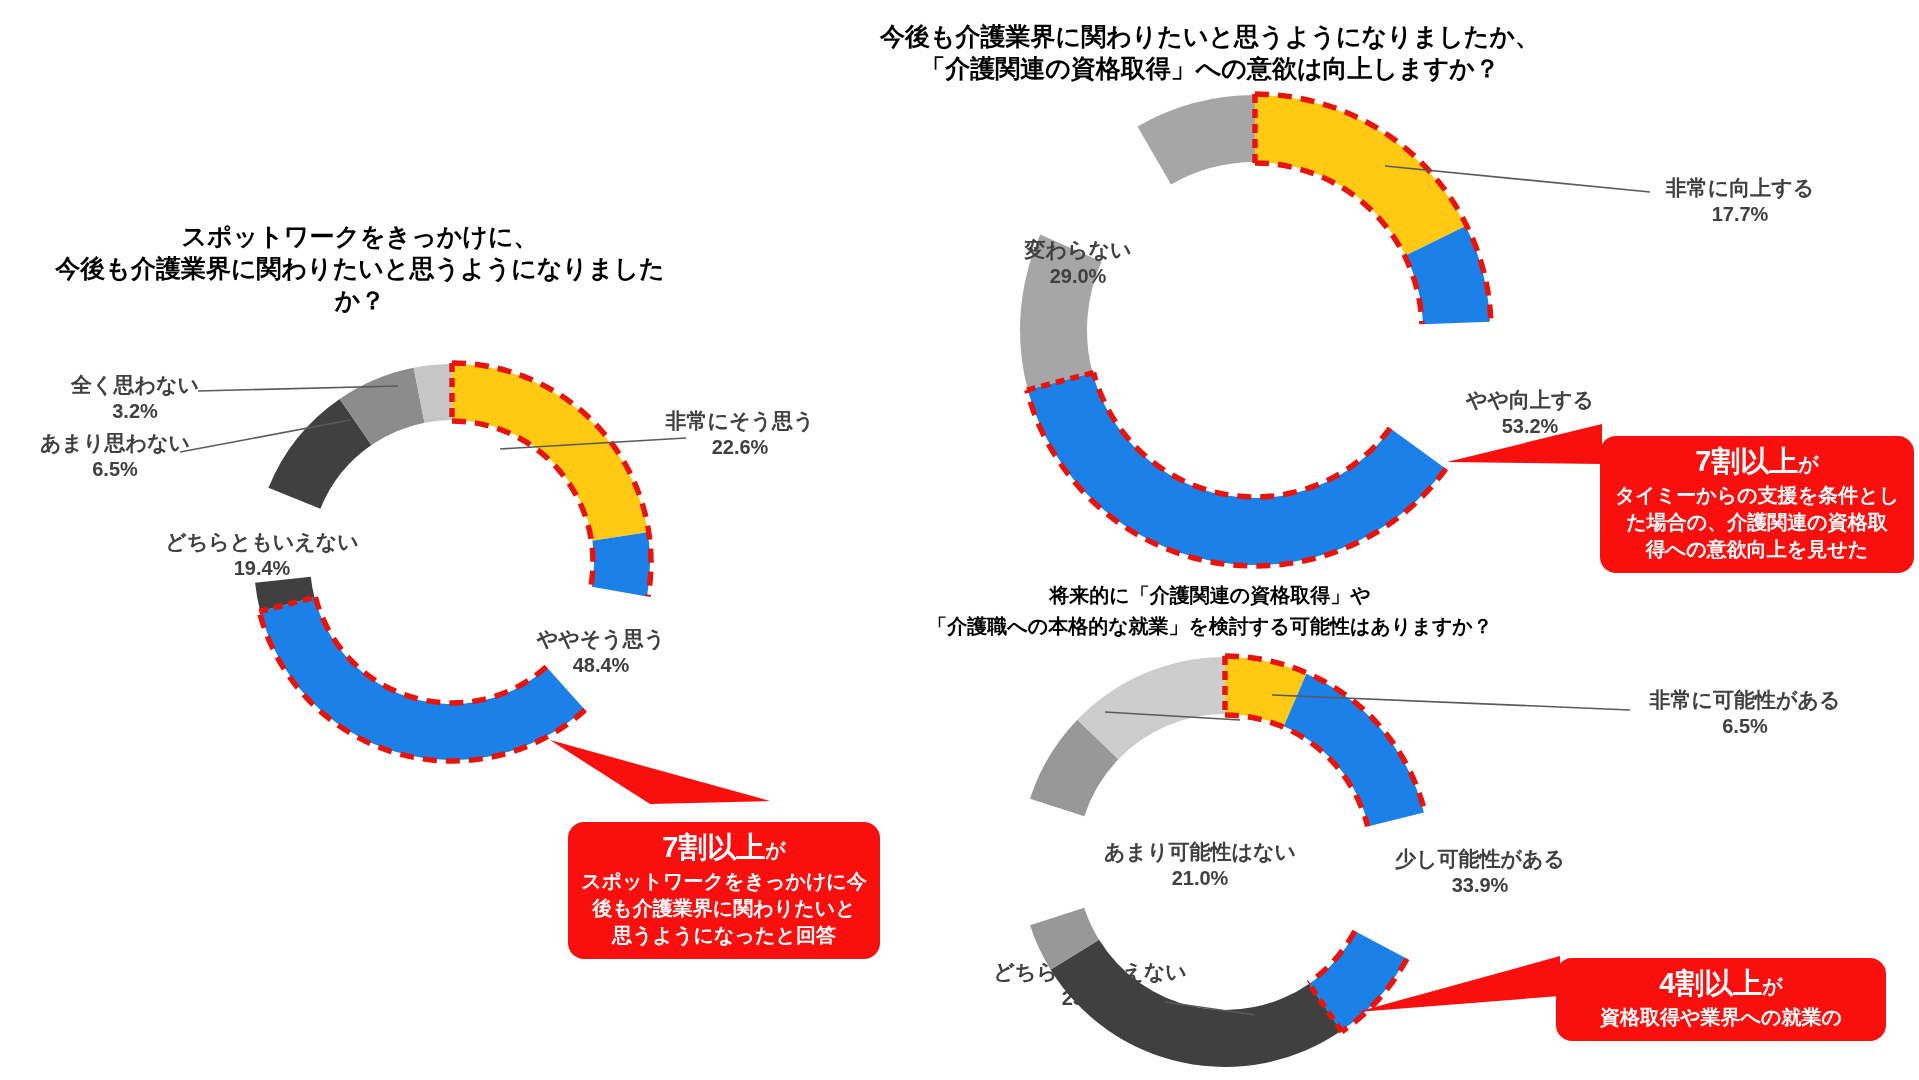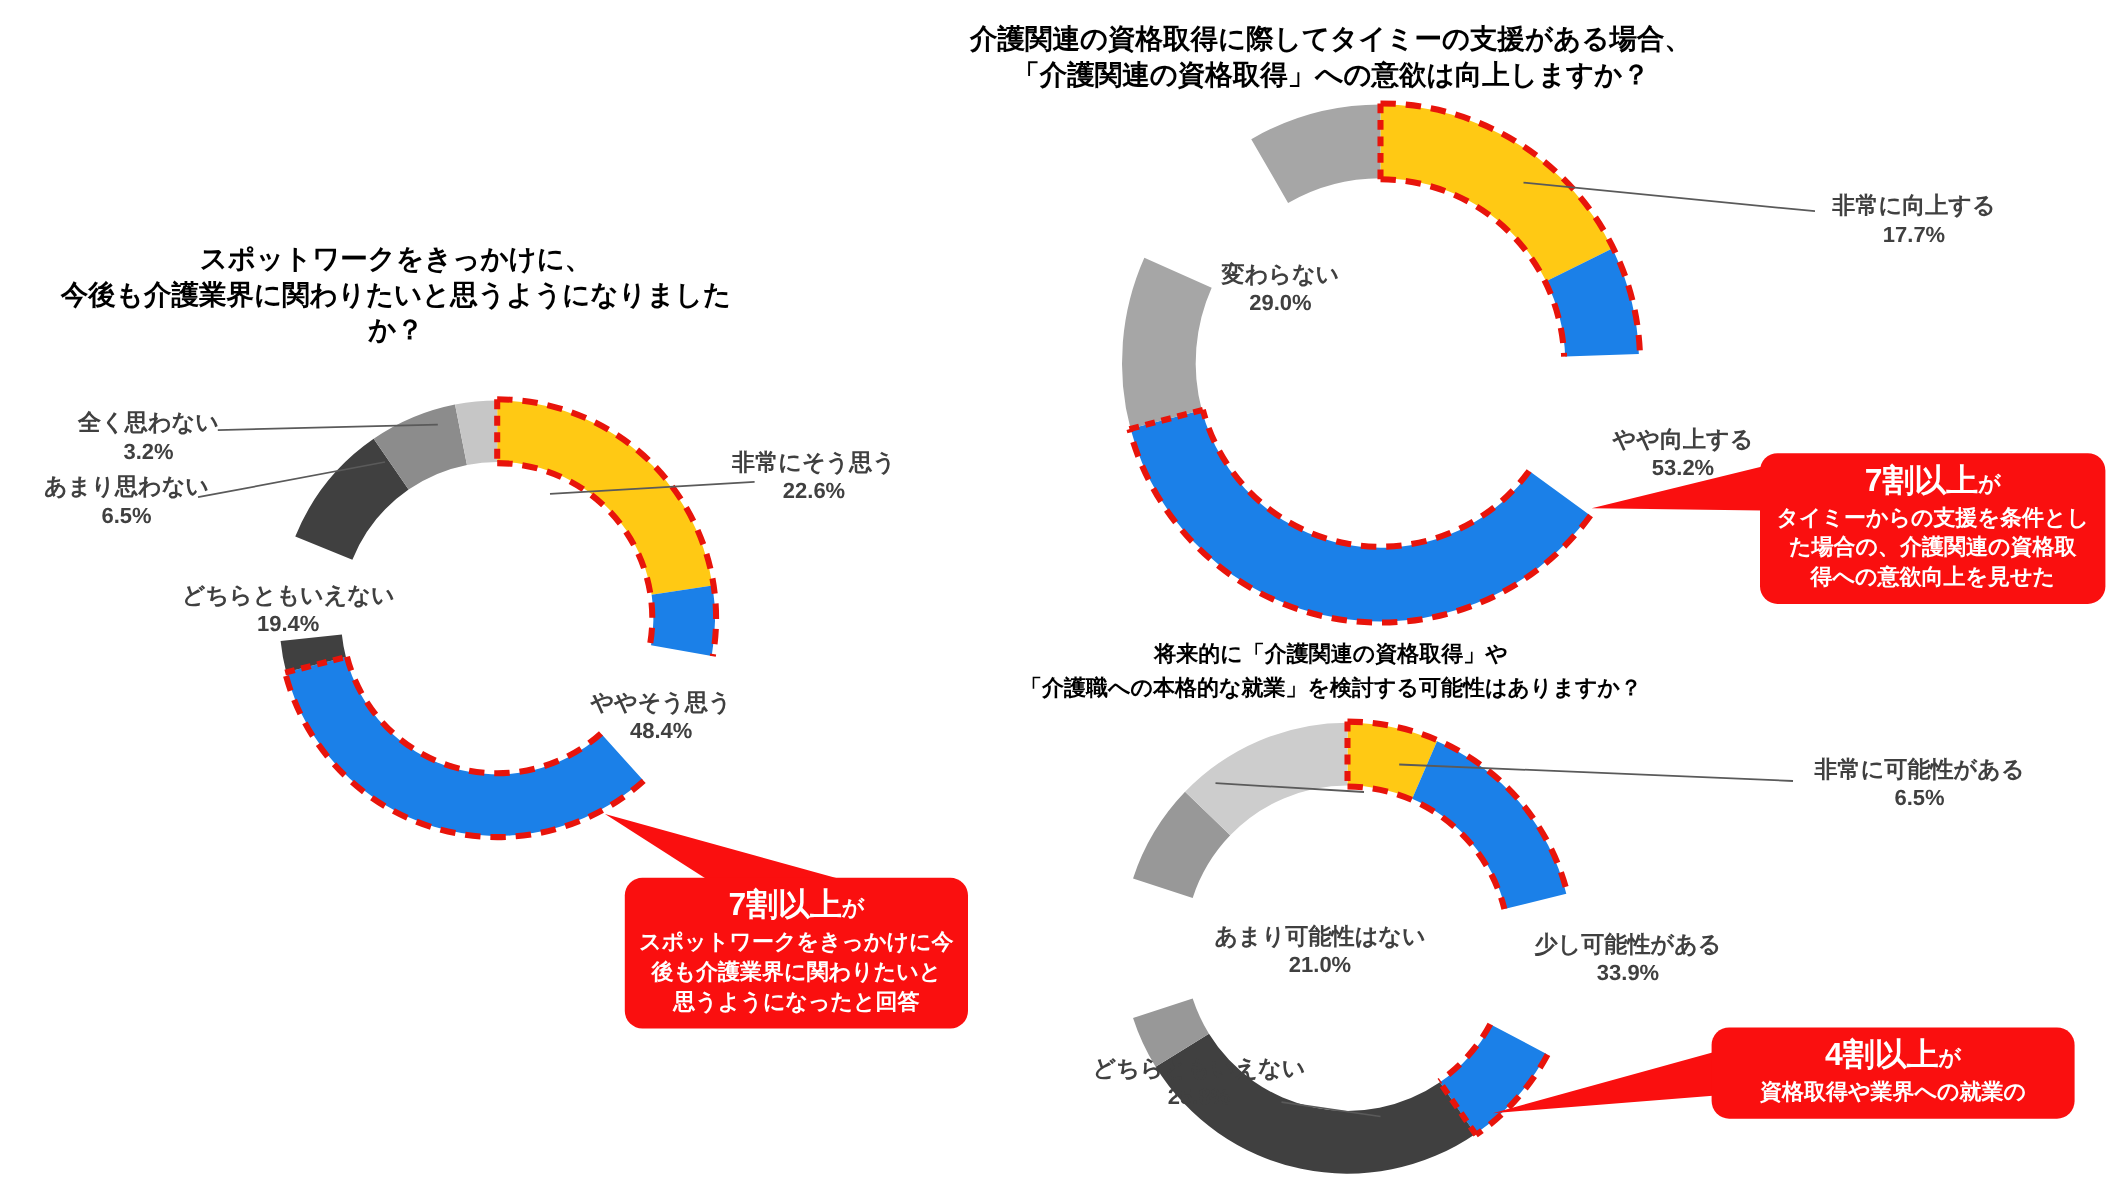--- a/index.html
+++ b/index.html
@@ -6,21 +6,21 @@
   #canvas{
     position:relative;width:1919px;height:1080px;background:#ffffff;overflow:hidden;
     font-family:"Liberation Sans","DejaVu Sans",sans-serif;color:#000;
   }
   #chart-canvas{position:absolute;left:0;top:0;}
   .chart-title{position:absolute;text-align:center;font-weight:bold;font-size:25px;line-height:32px;color:#000;}
   .slabel{position:absolute;text-align:center;font-weight:bold;color:#404040;}
   .sl-name{font-size:21px;line-height:27px;white-space:nowrap;}
   .sl-pct{font-size:20px;line-height:26px;}
   .callout{position:absolute;background:#FA0F0F;border-radius:16px;color:#fff;
-           text-align:center;font-weight:bold;padding:7px 6px 10px;}
+           text-align:center;font-weight:bold;padding:7px 6px 10px;margin-top:24px;}
   .co-head{font-size:29px;line-height:36px;}
   .co-suffix{font-size:20px;}
   .co-line{font-size:20px;line-height:27px;white-space:nowrap;}
   .footer-note{position:absolute;left:12px;top:1000px;font-weight:bold;font-size:22px;line-height:32px;}
 </style>
 </head>
 <body>
 
 <div id="canvas">
 
@@ -103,33 +103,33 @@
   <div class="callout" style="left:568px;top:798px;width:300px;">
     <div class="co-head">
       <span>7割以上</span><span class="co-suffix">が</span>
     </div>
     <div class="co-line">スポットワークをきっかけに今</div>
     <div class="co-line">後も介護業界に関わりたいと</div>
     <div class="co-line">思うようになったと回答</div>
   </div>
 
   <div class="chart-title" style="left:845px;top:20px;width:730px;">
-    <div>介護関連の資格取得に際してタイミーの支援がある場合、</div>
+    <div>今後も介護業界に関わりたいと思うようになりましたか、</div>
     <div>「介護関連の資格取得」への意欲は向上しますか？</div>
   </div>
 
   <div class="slabel" style="left:1640px;top:174px;width:200px;">
     <div class="sl-name">非常に向上する</div>
     <div class="sl-pct">17.7%</div>
   </div>
   <div class="slabel" style="left:1420px;top:386px;width:220px;">
     <div class="sl-name">やや向上する</div>
     <div class="sl-pct">53.2%</div>
   </div>
-  <div class="slabel" style="left:1059px;top:236px;width:210px;">
+  <div class="slabel" style="left:973px;top:236px;width:210px;">
     <div class="sl-name">変わらない</div>
     <div class="sl-pct">29.0%</div>
   </div>
 
   <div class="callout" style="left:1600px;top:412px;width:302px;">
     <div class="co-head">
       <span>7割以上</span><span class="co-suffix">が</span>
     </div>
     <div class="co-line">タイミーからの支援を条件とし</div>
     <div class="co-line">た場合の、介護関連の資格取</div>

